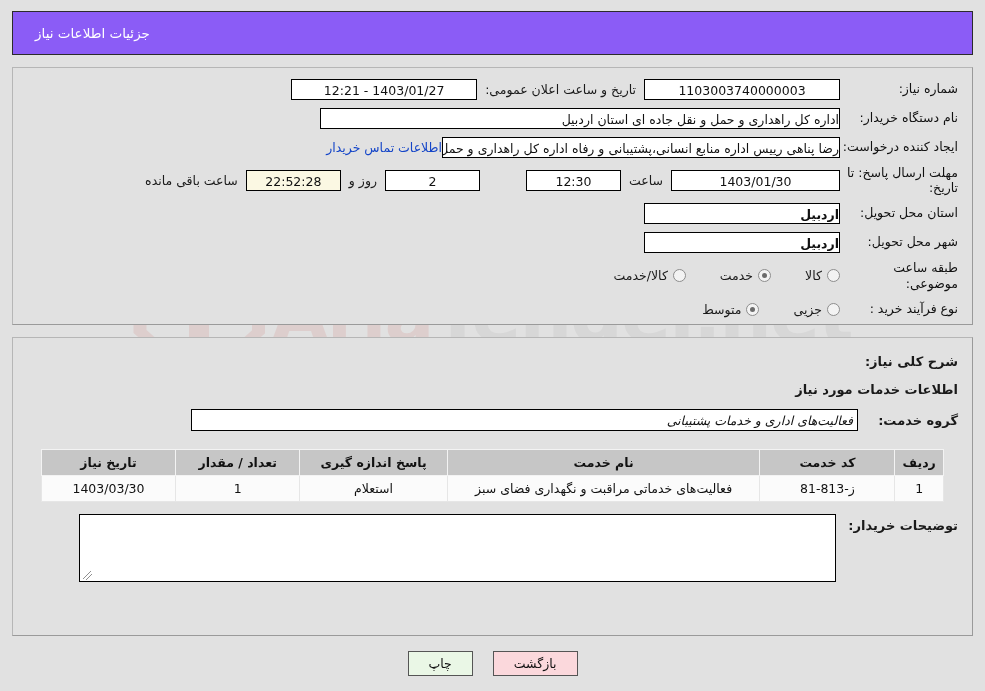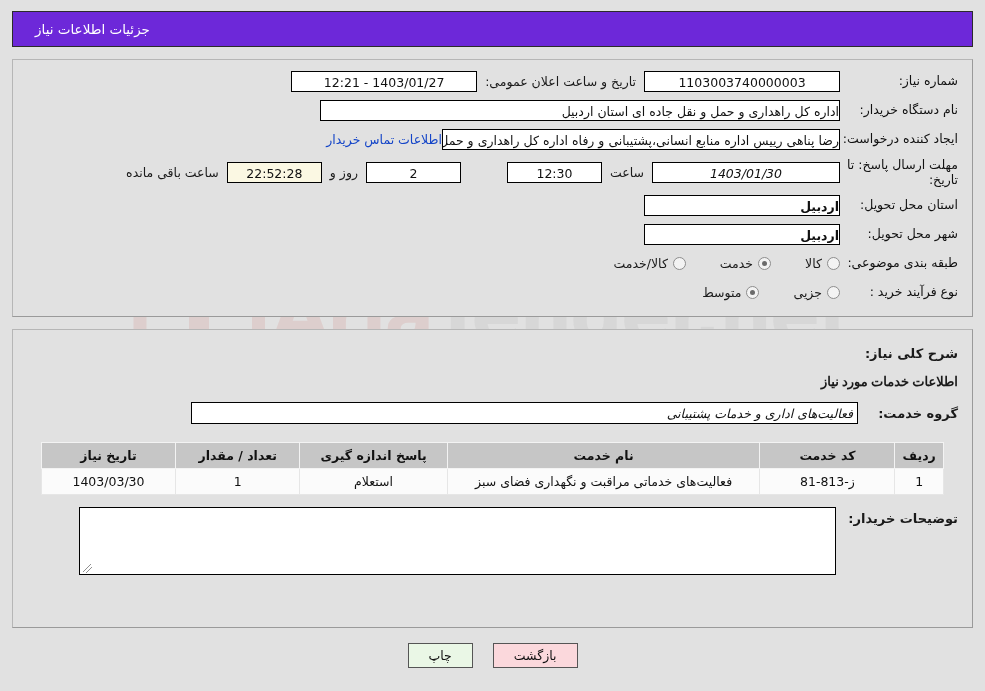--- a/index.html
+++ b/index.html
@@ -51,22 +51,22 @@
     font-size:74px;font-weight:bold;color:#8a8a8a;
     letter-spacing:-2px;direction:ltr;white-space:nowrap;
   }
   #watermark .wm-text .red{color:#c0392b;}
 
   .page{position:relative;z-index:2;}
 
   
   .title-bar{
     margin:11px 12px 0 12px;
-    height:36px;
-    background:#6d28d9;
+    height:44px;
+    background:#8b5cf6;
     border:1px solid #2b2b2b;
     display:flex;align-items:center;
     box-sizing:border-box;
   }
   .title-bar .title-text{
     color:#ffffff;
     font-size:13.5px;
     margin-right:auto;
     padding-left:22px;
   }
@@ -126,21 +126,21 @@
     white-space:nowrap;
     text-decoration:none;
     cursor:pointer;
   }
 
   
   .w-need{width:196px;}
   .w-announce{width:186px;}
   .w-buyer{width:520px;}
   .w-creator{width:398px;}
-  .w-date{width:188px;font-style:italic;}
+  .w-date{width:169px;}
   .w-time{width:95px;}
   .w-days{width:95px;}
   .w-timer{width:95px;}
   .w-prov{width:196px;font-weight:bold;}
 
   
   .radio{
     width:13px;height:13px;
     border-radius:50%;
     border:1px solid #8d8d8d;
@@ -192,21 +192,20 @@
   .ta .grip{
     position:absolute;left:3px;bottom:1px;
     width:9px;height:9px;
     opacity:.65;
   }
   .ta.big{height:68px;width:757px;}
   .sec-title{
     font-weight:bold;font-size:13px;
     padding:0 14px;margin-top:13px;
     text-align:right;
-    font-family:Liberation Serif, serif;
   }
   .grp-fld{
     border:1px solid #000;background:#fff;
     width:667px;height:22px;line-height:22px;
     font-size:12.5px;padding:0 4px;box-sizing:border-box;
     text-align:right;color:#111;font-style:italic;
   }
 
   
   table.svc{
@@ -307,21 +306,21 @@
       <span class="lbl">استان محل تحویل:</span>
       <div class="fld right w-prov">اردبیل</div>
     </div>
 
     <div class="frow">
       <span class="lbl">شهر محل تحویل:</span>
       <div class="fld right w-prov">اردبیل</div>
     </div>
 
     <div class="frow">
-      <span class="lbl">طبقه بندی موضوعی:</span>
+      <span class="lbl">طبقه ساعت موضوعی:</span>
       <div class="radio-group">
         <label class="radio-item">
           <span class="radio"></span>
           <span>کالا</span>
         </label>
         <label class="radio-item">
           <span class="radio on"></span>
           <span>خدمت</span>
         </label>
         <label class="radio-item">

